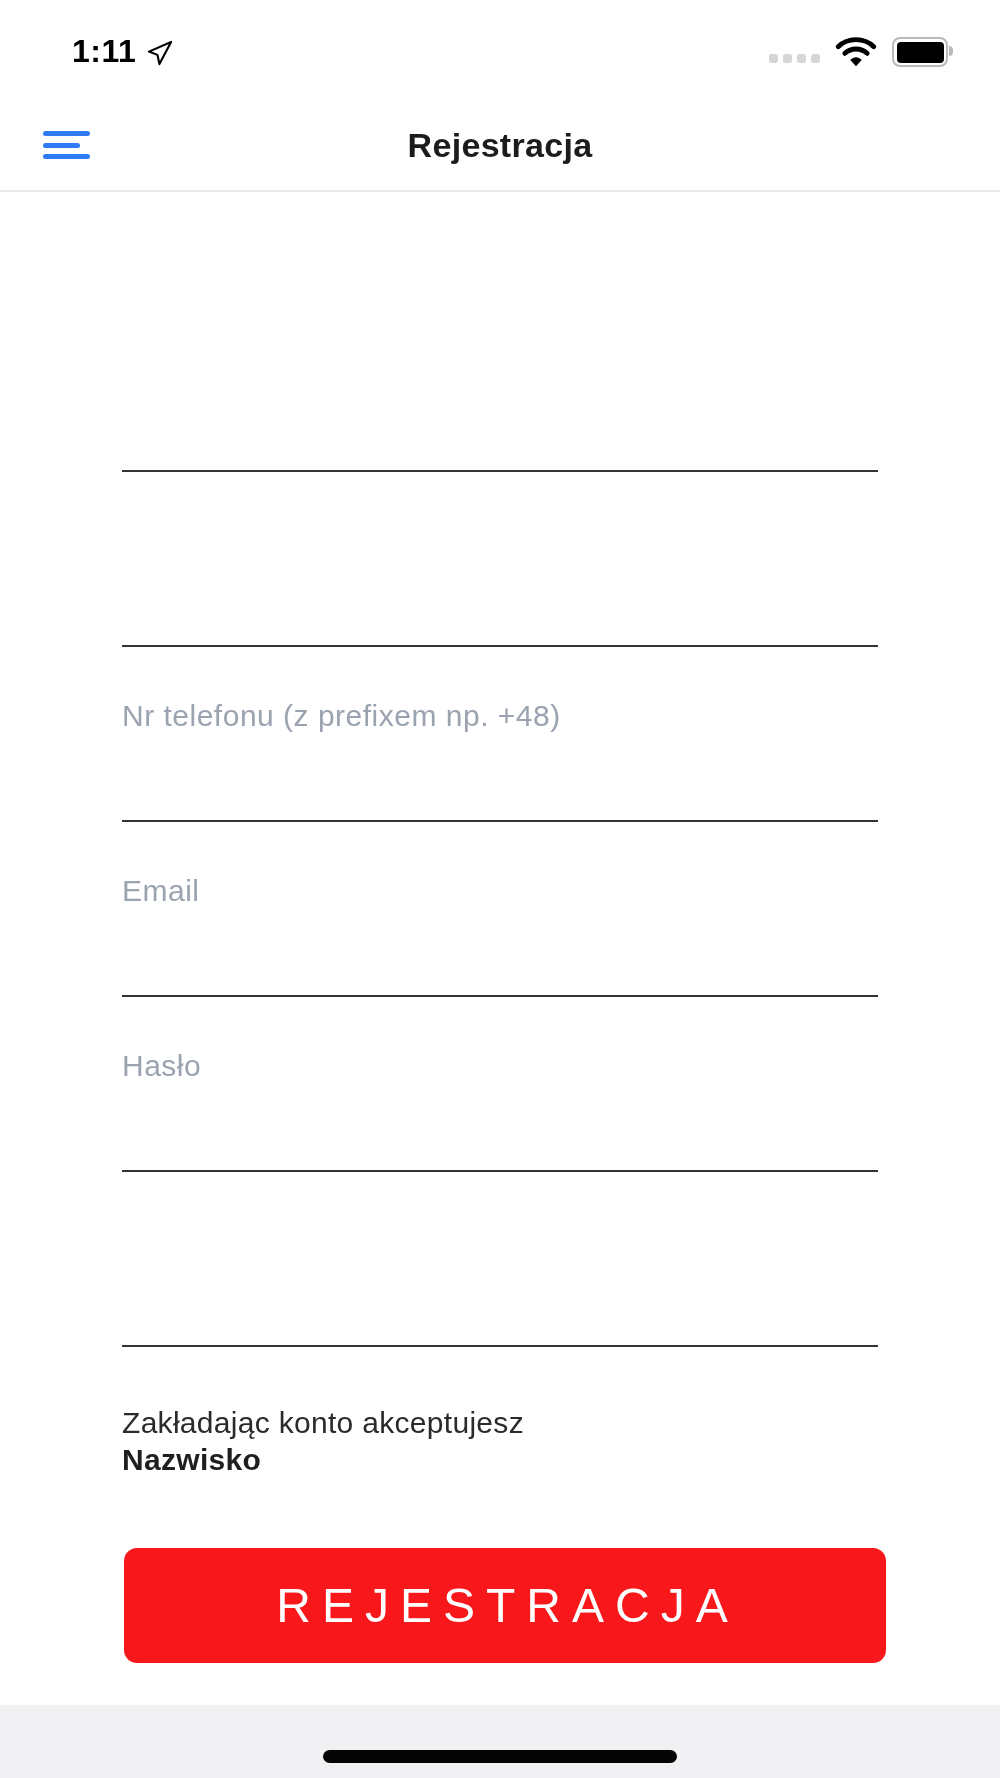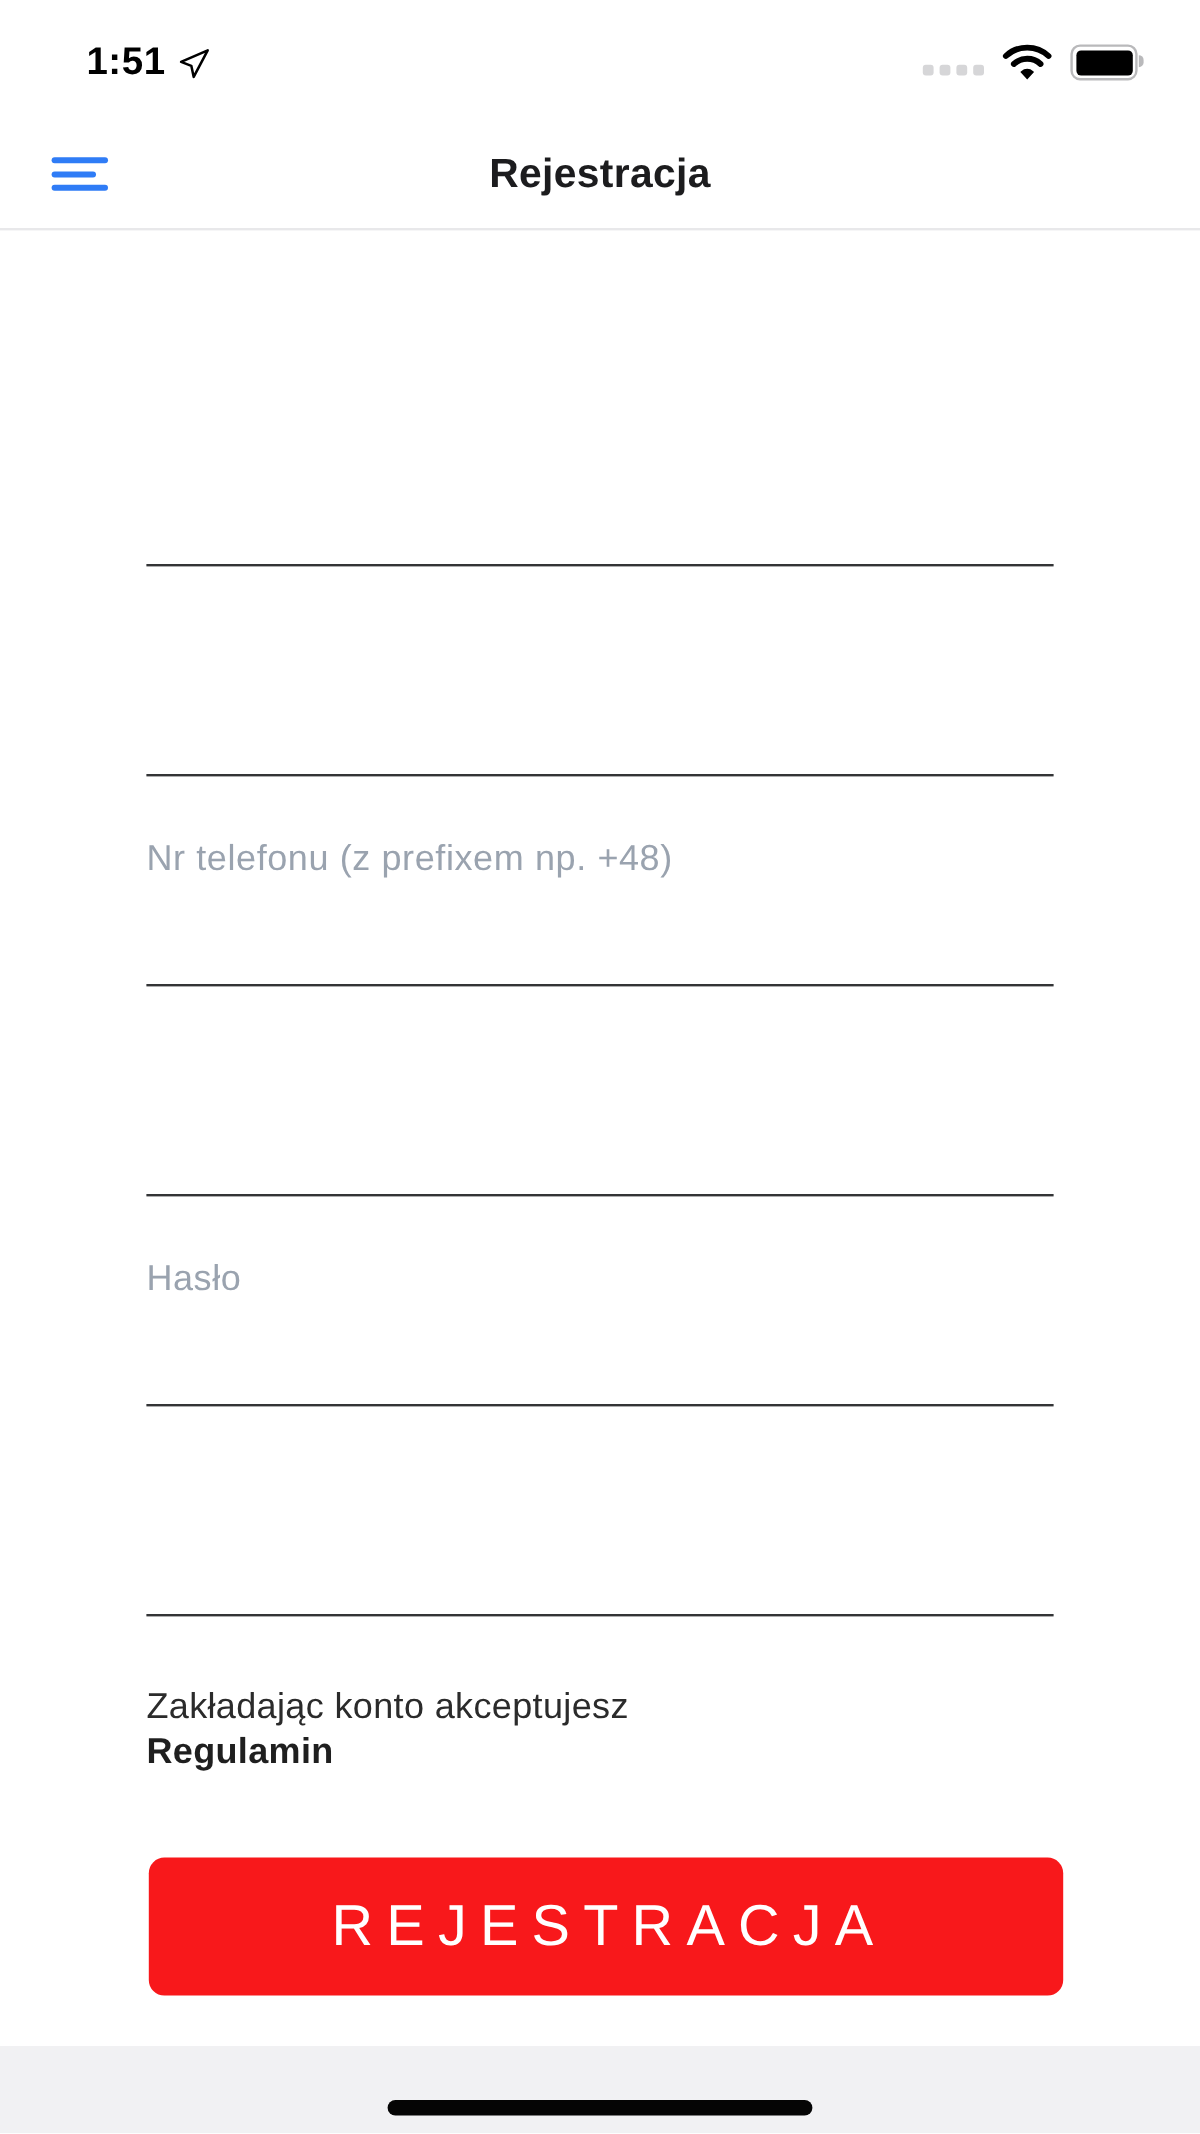--- a/index.html
+++ b/index.html
@@ -49,21 +49,21 @@
   .footer{position:absolute;left:0;bottom:0;width:100%;height:73px;background:#f1f1f3;}
   .home-indicator{position:absolute;left:50%;transform:translateX(-50%);bottom:15px;width:354px;height:13px;border-radius:7px;background:#050505;cursor:grab;}
 </style>
 </head>
 <body>
 
 <div class="screen">
 
   <div class="status-bar">
     <div class="status-left">
-      <span class="status-time">1:51</span>
+      <span class="status-time">1:11</span>
       <svg class="loc-icon" viewBox="0 0 24 24" fill="none" stroke="#000" stroke-width="1.8" stroke-linejoin="round">
         <polygon points="21.5 2.5 11.5 21.5 9.8 13.6 2.5 10.8"></polygon>
       </svg>
     </div>
     <div class="status-right">
       <div class="signal-dots">
         <i></i>
           <i></i>
           <i></i>
           <i></i>
@@ -94,34 +94,35 @@
       <div class="underline"></div>
     </div>
     <div class="field">
       <div class="underline"></div>
     </div>
     <div class="field">
       <input type="text" placeholder="Nr telefonu (z prefixem np. +48)" style="">
       <div class="underline"></div>
     </div>
     <div class="field">
+      <input type="text" placeholder="Email" style="">
       <div class="underline"></div>
     </div>
     <div class="field">
       <input type="text" placeholder="Hasło" style="">
       <div class="underline"></div>
     </div>
     <div class="field">
       <div class="underline"></div>
     </div>
   </div>
 
   <div class="terms">
     <span>Zakładając konto akceptujesz</span><br>
-    <span class="link">Regulamin</span>
+    <span class="link">Nazwisko</span>
   </div>
 
   <button class="submit">REJESTRACJA</button>
 
   <div class="footer">
     <div class="home-indicator"></div>
   </div>
 
 </div>
 

